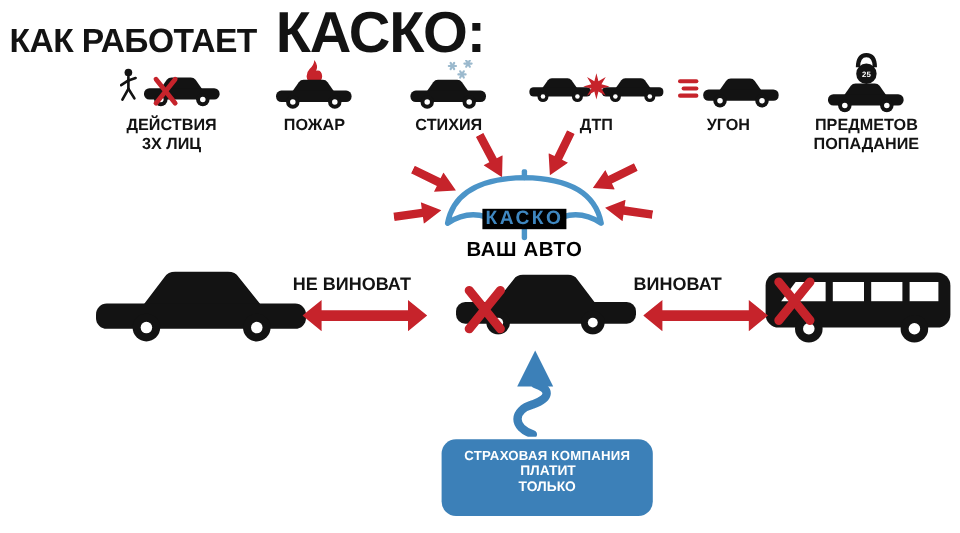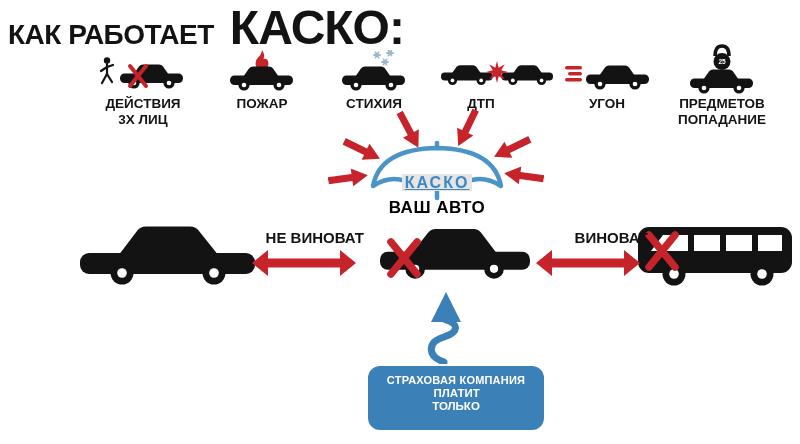--- a/index.html
+++ b/index.html
@@ -9,26 +9,26 @@
 
   .title { position:absolute; left:8px; top:0; height:56px; display:flex; align-items:baseline; gap:16px; color:#131313; }
   .title .small { font-size:28px; font-weight:800; letter-spacing:-0.5px; }
   .title .big   { font-size:48px; font-weight:800; letter-spacing:-1px; }
 
   .risk-label { position:absolute; top:96px; width:130px; text-align:center;
                 font-weight:800; font-size:13.5px; line-height:15.5px; color:#131313; }
 
   .kasko { position:absolute; left:377px; top:174px; width:120px; text-align:center;
            font-size:16px; font-weight:800; color:#3f87c0; letter-spacing:2px; }
-  .kasko span { background:#e5e5e5; padding:0 3px;text-decoration:underline; }
+  .kasko span { background:#000000; padding:0 3px; }
 
   .your-car-label { position:absolute; left:377px; top:198px; width:120px; text-align:center;
                     font-size:17px; font-weight:800; color:#000000; letter-spacing:0.5px; }
 
-  .scenario-label { position:absolute; top:229px; width:120px; text-align:right;
+  .scenario-label { position:absolute; top:229px; width:120px; text-align:left;
                     font-size:15px; font-weight:800; color:#131313; }
 
   .payout { position:absolute; left:368px; top:366px; width:176px; height:64px;
             background:#3c80b8; border-radius:12px; color:#fff; text-align:center; padding-top:8px; }
   .payout-line1 { font-size:11px; font-weight:800; letter-spacing:0.2px; }
   .payout-row { display:flex; justify-content:center; align-items:flex-start; gap:7px; margin-top:1px; }
   .payout-words { display:flex; flex-direction:column; align-items:flex-end;
                   font-size:11.5px; font-weight:800; line-height:13px; }
   .payout-big { font-size:28px; font-weight:800; letter-spacing:0.5px; }
 
@@ -140,21 +140,21 @@
       <div>3Х ЛИЦ</div>
   </div>
   <div class="risk-label" style="left:197px">
     <div>ПОЖАР</div>
       <div></div>
   </div>
   <div class="risk-label" style="left:309px">
     <div>СТИХИЯ</div>
       <div></div>
   </div>
-  <div class="risk-label" style="left:416px">
+  <div class="risk-label" style="left:432px">
     <div>ДТП</div>
       <div></div>
   </div>
   <div class="risk-label" style="left:542px">
     <div>УГОН</div>
       <div></div>
   </div>
   <div class="risk-label" style="left:657px">
     <div>ПРЕДМЕТОВ</div>
       <div>ПОПАДАНИЕ</div>

